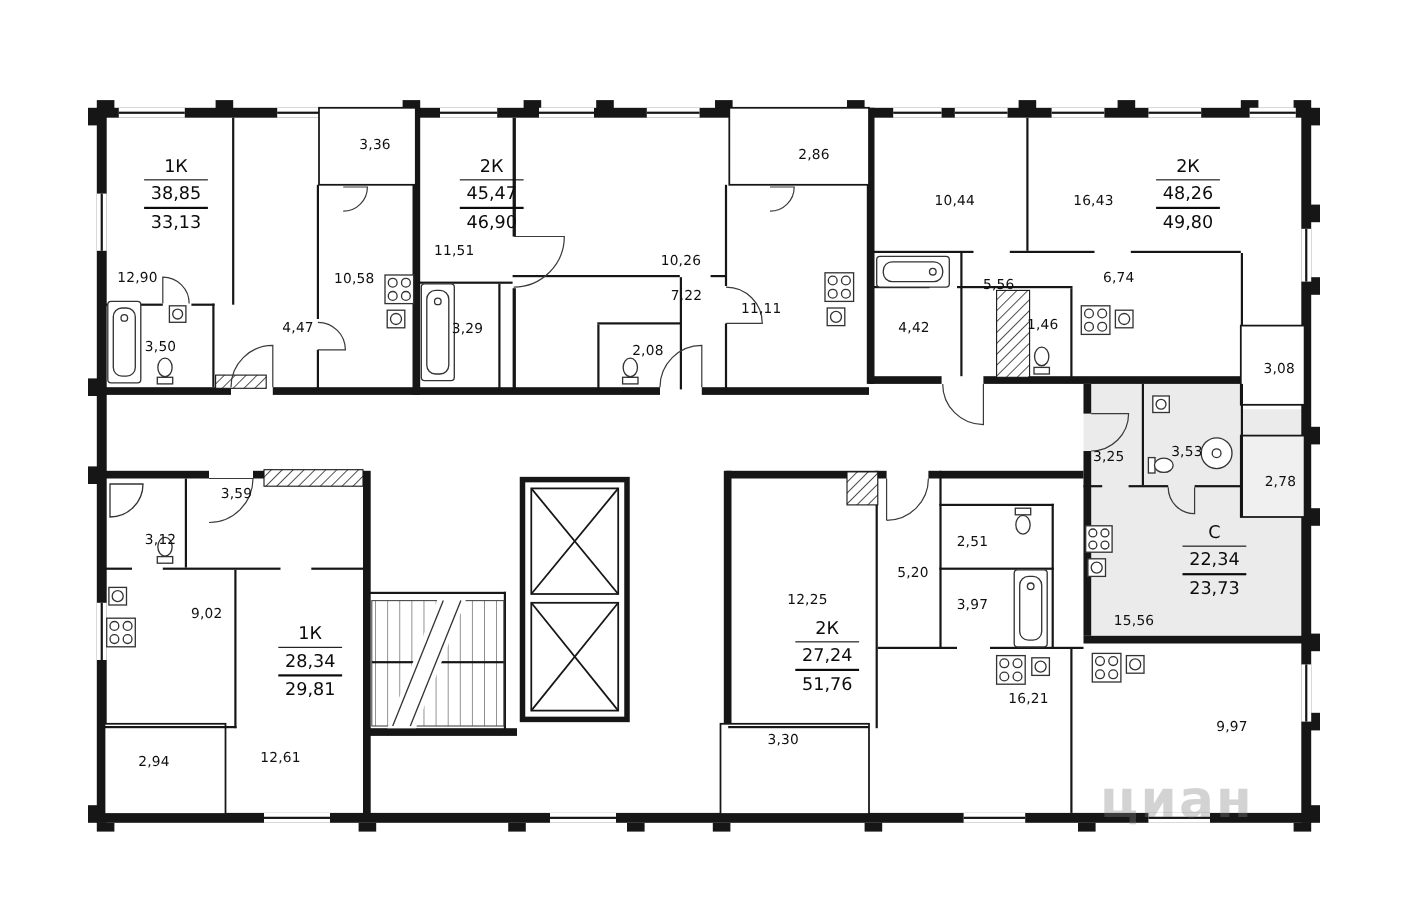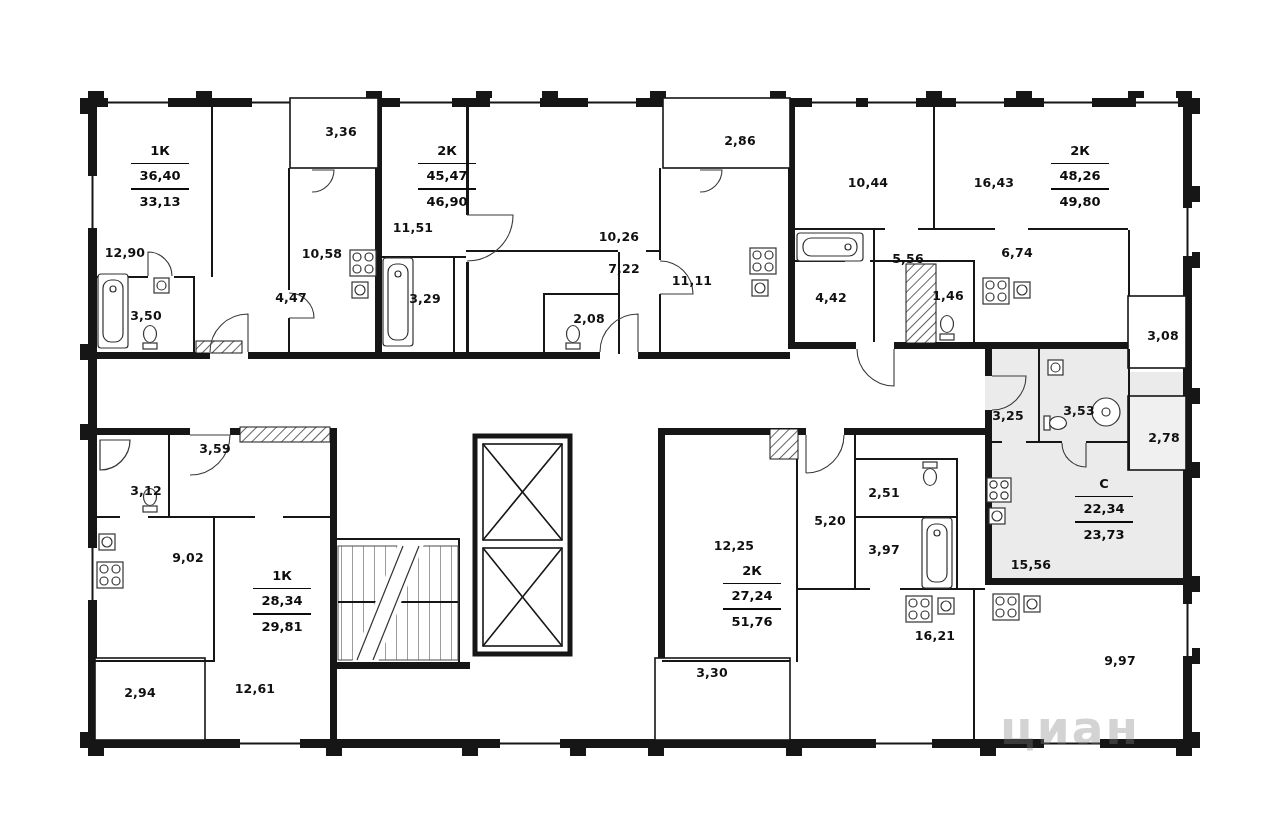--- a/index.html
+++ b/index.html
@@ -1,29 +1,29 @@
 <!DOCTYPE html>
 <html><head>
 <meta charset="utf-8">
 <style>
   * { margin: 0; padding: 0; box-sizing: border-box; }
   html, body { width: 1280px; height: 826px; background: #ffffff; overflow: hidden; }
   body { font-family: "DejaVu Sans", "Liberation Sans", sans-serif; position: relative; }
   .plan-root { position: absolute; left: 0; top: 0; width: 1280px; height: 826px; }
   .plan-root svg { position: absolute; left: 0; top: 0; }
-  .labels { position: absolute; left: 0; top: 0; width: 1132px; height: 826px; pointer-events: none; font-weight: bold; }
+  .labels { position: absolute; left: 0; top: 0; width: 1132px; height: 826px; pointer-events: none; }
   .room-label {
     position: absolute; transform: translate(-50%, -50%);
     font-size: 12.5px; color: #101010; white-space: nowrap; letter-spacing: 0.2px;
   }
   .apt-label {
     position: absolute; transform: translateX(-50%);
     text-align: center; color: #0c0c0c;
   }
-  .apt-label .row { font-size: 13px; line-height: 22px; white-space: nowrap; }
+  .apt-label .row { font-size: 16px; line-height: 22px; white-space: nowrap; }
   .apt-label .sep { width: 58px; height: 1.4px; background: #0c0c0c; margin: 1px auto; }
   .watermark {
     position: absolute; left: 1000px; top: 656px;
     font-size: 47px; font-weight: bold; letter-spacing: 2px;
     color: rgba(130, 130, 130, 0.35); white-space: nowrap; margin-top: 44px;
   }
 </style>
 </head>
 <body>
 
@@ -394,21 +394,21 @@
           <circle cx="1055.5" cy="367.5" r="4.5"></circle>
         </g>
   </g>
 </svg>
 
   <div class="labels" id="labels">
       <div class="room-label" style="left: 341px; top: 131px;">3,36</div>
       <div class="room-label" style="left: 125px; top: 252px;">12,90</div>
       <div class="room-label" style="left: 322px; top: 253px;">10,58</div>
       <div class="room-label" style="left: 413px; top: 227px;">11,51</div>
-      <div class="room-label" style="left: 271px; top: 297px; margin-left: 20px;">4,47</div>
+      <div class="room-label" style="left: 271px; top: 297px;">4,47</div>
       <div class="room-label" style="left: 146px; top: 315px;">3,50</div>
       <div class="room-label" style="left: 425px; top: 298px;">3,29</div>
       <div class="room-label" style="left: 619px; top: 236px;">10,26</div>
       <div class="room-label" style="left: 624px; top: 268px;">7,22</div>
       <div class="room-label" style="left: 589px; top: 318px;">2,08</div>
       <div class="room-label" style="left: 692px; top: 280px;">11,11</div>
       <div class="room-label" style="left: 740px; top: 140px;">2,86</div>
       <div class="room-label" style="left: 868px; top: 182px;">10,44</div>
       <div class="room-label" style="left: 994px; top: 182px;">16,43</div>
       <div class="room-label" style="left: 831px; top: 297px;">4,42</div>
@@ -428,21 +428,21 @@
       <div class="room-label" style="left: 830px; top: 520px;">5,20</div>
       <div class="room-label" style="left: 884px; top: 492px;">2,51</div>
       <div class="room-label" style="left: 884px; top: 549px;">3,97</div>
       <div class="room-label" style="left: 1031px; top: 564px;">15,56</div>
       <div class="room-label" style="left: 935px; top: 635px;">16,21</div>
       <div class="room-label" style="left: 712px; top: 672px;">3,30</div>
       <div class="room-label" style="left: 1092px; top: 660px; margin-left: 28px;">9,97</div>
       <div class="apt-label" style="left: 160px; top: 140px;">
         <div class="row">1К</div>
         <div class="sep"></div>
-        <div class="row">36,40</div>
+        <div class="row">38,85</div>
         <div class="sep"></div>
         <div class="row">33,13</div>
       </div>
       <div class="apt-label" style="left: 447px; top: 140px;">
         <div class="row">2К</div>
         <div class="sep"></div>
         <div class="row">45,47</div>
         <div class="sep"></div>
         <div class="row">46,90</div>
       </div>

